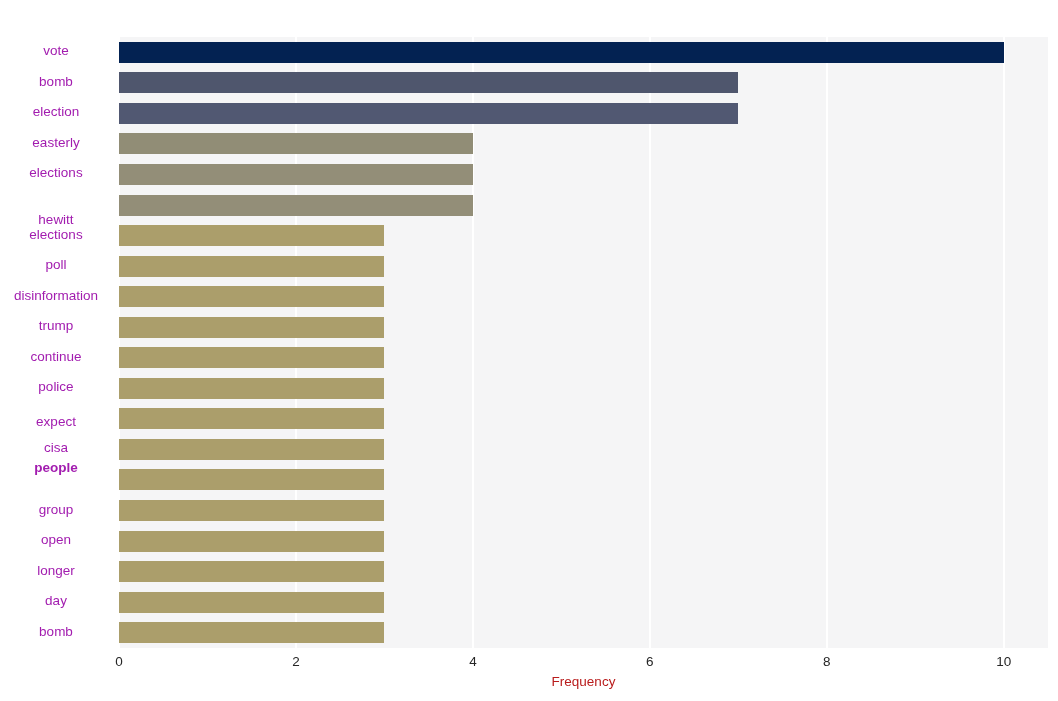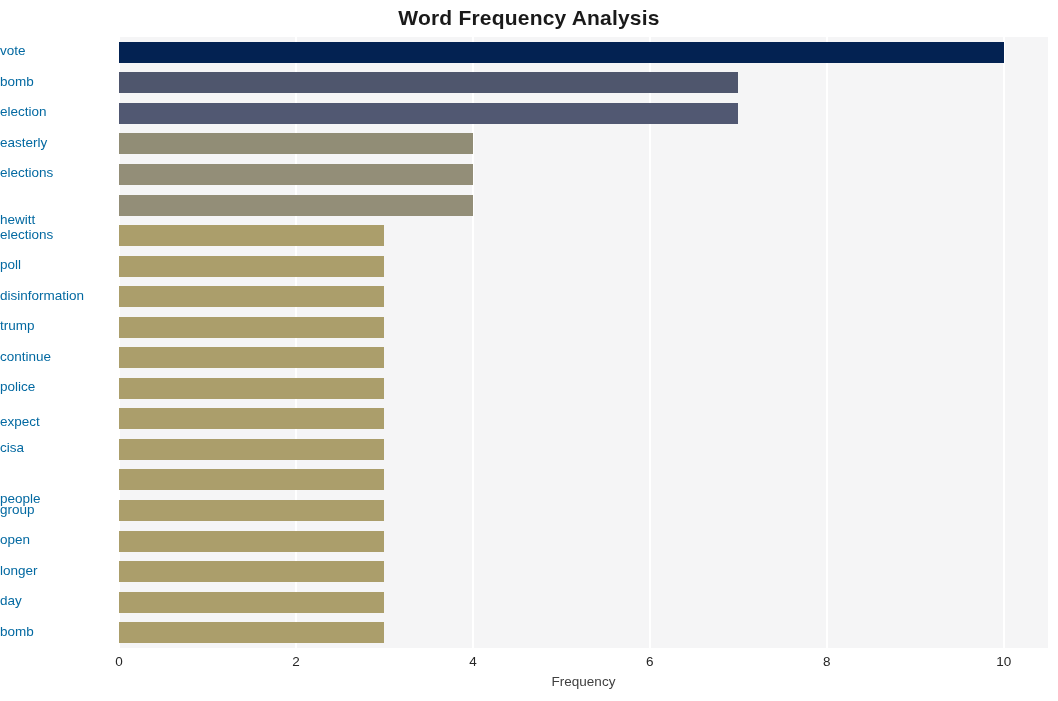--- a/index.html
+++ b/index.html
@@ -65,23 +65,23 @@
     position: absolute;
     left: 0;
     top: 37px;
     width: 112px;
     height: 611px;
   }
   .y-tick-label {
     position: absolute;
     right: 0;
     width: 112px;
-    text-align: left;
+    text-align: center;
     font-size: 13.5px;
-    color: #0369a1;
+    color: #a21caf;
     white-space: nowrap;
     margin-left: 17px;
   }
 
   
   #x-axis-labels {
     position: absolute;
     left: 0;
     top: 648px;
     width: 1058px;
@@ -95,29 +95,28 @@
     color: #262626;
   }
 
   #x-axis-title {
     position: absolute;
     left: 119px;
     top: 674px;
     width: 929px;
     text-align: center;
     font-size: 13.5px;
-    color: #404040;
+    color: #b91c1c;
   }
 </style>
 </head>
 <body>
 
 <div id="figure">
 
-  <div id="chart-title">Word Frequency Analysis</div>
 
   <div id="plot-area">
     <div id="gridlines">
         <div class="gridline-v" style="left: -1px;"></div>
         <div class="gridline-v" style="left: 175.952px;"></div>
         <div class="gridline-v" style="left: 352.905px;"></div>
         <div class="gridline-v" style="left: 529.857px;"></div>
         <div class="gridline-v" style="left: 706.81px;"></div>
         <div class="gridline-v" style="left: 883.762px;"></div>
       </div>
@@ -153,21 +152,21 @@
       <div class="y-tick-label" style="top: 128.475px;">elections</div>
       <div class="y-tick-label" style="top: 175px;">hewitt</div>
       <div class="y-tick-label" style="top: 189.575px;">elections</div>
       <div class="y-tick-label" style="top: 220.125px;">poll</div>
       <div class="y-tick-label" style="top: 250.675px;">disinformation</div>
       <div class="y-tick-label" style="top: 281.225px;">trump</div>
       <div class="y-tick-label" style="top: 311.775px;">continue</div>
       <div class="y-tick-label" style="top: 342.325px;">police</div>
       <div class="y-tick-label" style="top: 377px;">expect</div>
       <div class="y-tick-label" style="top: 403.425px;">cisa</div>
-      <div class="y-tick-label" style="top: 454px;">people</div>
+      <div class="y-tick-label" style="top: 423px; font-weight: bold;">people</div>
       <div class="y-tick-label" style="top: 464.525px;">group</div>
       <div class="y-tick-label" style="top: 495.075px;">open</div>
       <div class="y-tick-label" style="top: 525.625px;">longer</div>
       <div class="y-tick-label" style="top: 556.175px;">day</div>
       <div class="y-tick-label" style="top: 586.725px;">bomb</div>
     </div>
 
   <div id="x-axis-labels">
       <div class="x-tick-label" style="left: 119px;">0</div>
       <div class="x-tick-label" style="left: 295.952px;">2</div>

